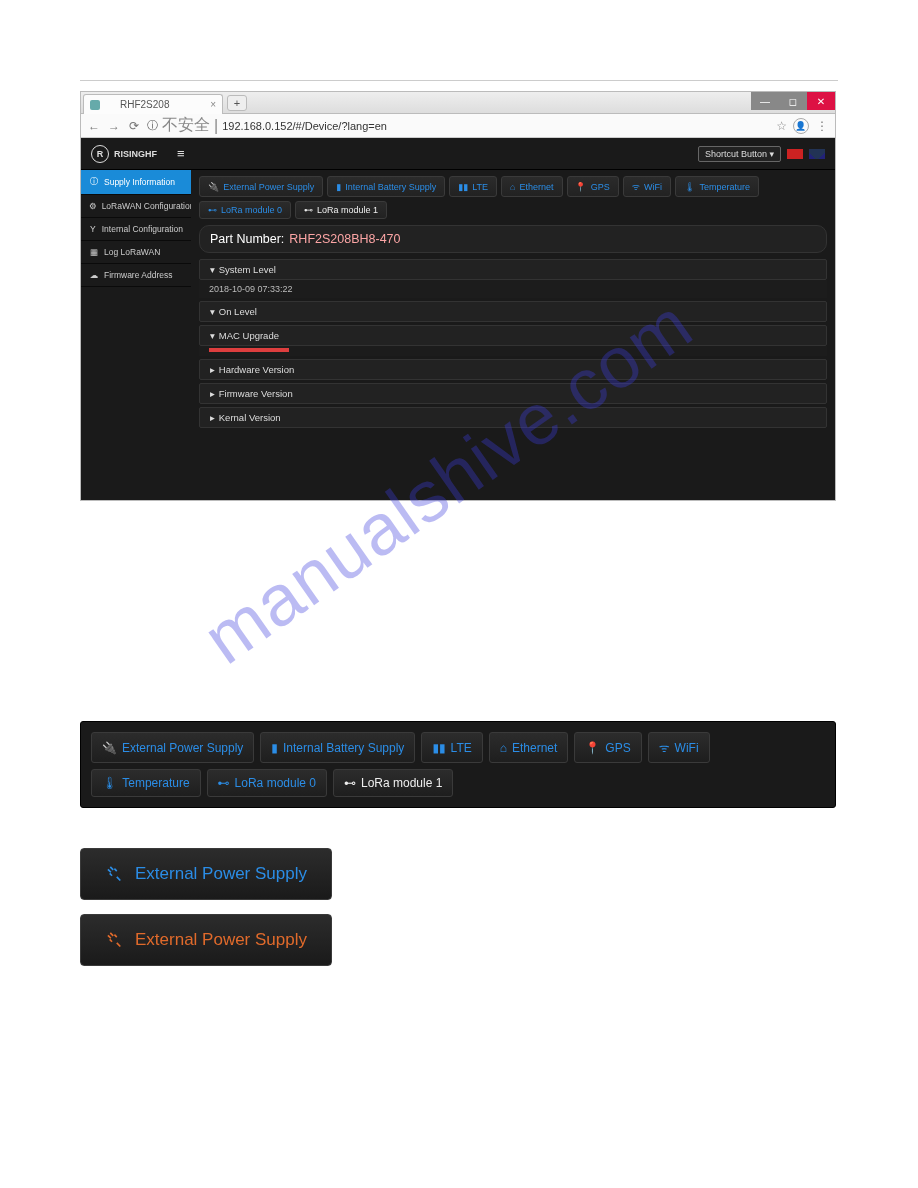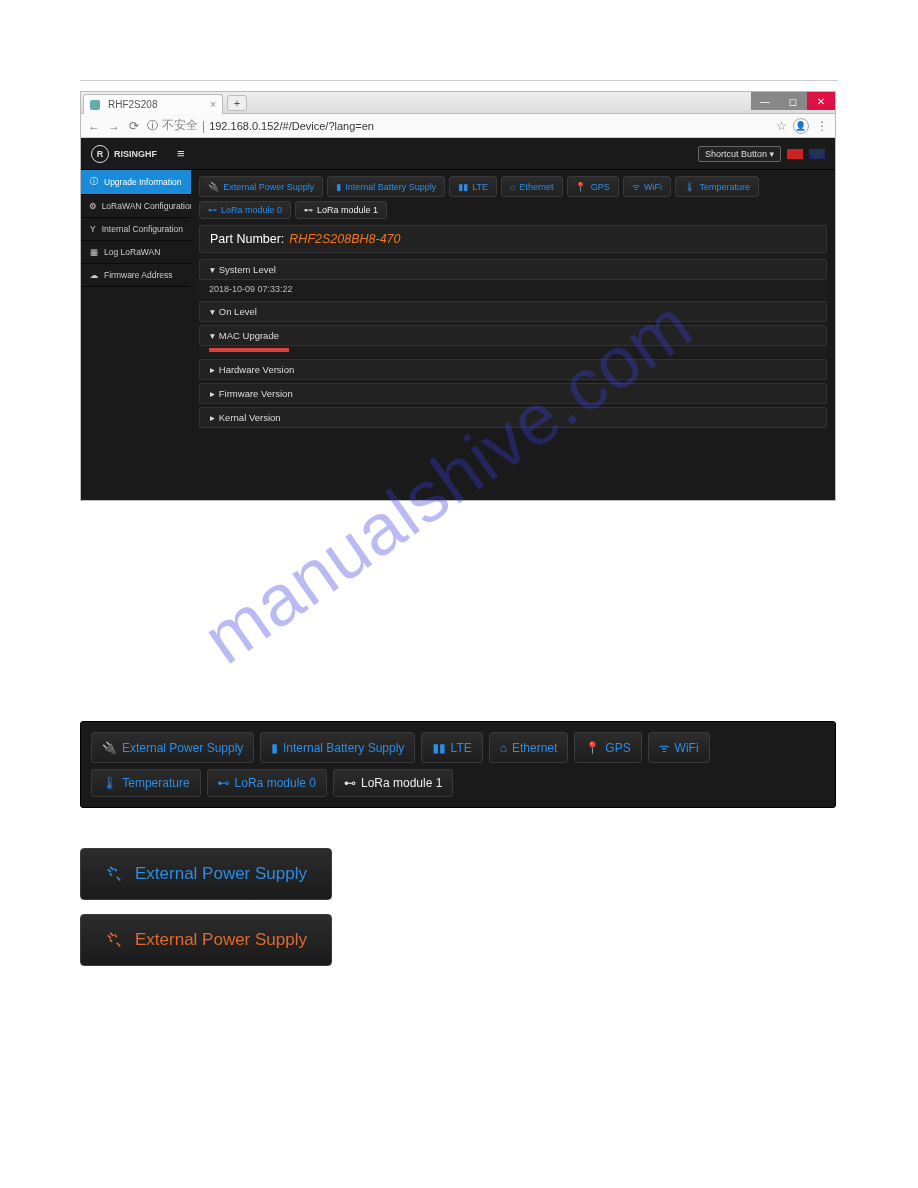--- a/index.html
+++ b/index.html
@@ -3,31 +3,31 @@
 <meta charset="utf-8">
 <style>
   * { box-sizing: border-box; margin: 0; padding: 0; }
   body { background: #fff; font-family: Arial, sans-serif; width: 918px; }
   .page { padding: 80px 80px 40px 80px; }
   hr.topline { border: 0; border-top: 1px solid #ccc; margin-bottom: 10px; }
 
   
   .browser { border: 1px solid #bbb; width: 756px; margin: 0 0 30px 0; }
   .tabbar { height: 22px; background: linear-gradient(#eee,#ddd); display:flex; border-bottom:1px solid #bbb; position:relative;}
-  .tab { background:#fcfcfc; width:140px; height:20px; margin:2px 0 0 2px; border:1px solid #bbb; border-bottom:none; border-radius:3px 3px 0 0; display:flex; align-items:center; padding:0 6px; font-size:10px; color:#555; gap:8px;}
+  .tab { background:#fcfcfc; width:140px; height:20px; margin:2px 0 0 2px; border:1px solid #bbb; border-bottom:none; border-radius:3px 3px 0 0; display:flex; align-items:center; padding:0 6px; font-size:10px; color:#555; gap:20px;}
   .tab .x { margin-left:auto; color:#888; font-size:10px;}
   .favicon { width:10px;height:10px;background:#6aa; border-radius:2px;}
   .newtab { width:20px;height:16px;background:#eee;border:1px solid #bbb;margin:3px 0 0 4px;border-radius:3px;display:flex;align-items:center;justify-content:center;font-size:11px;color:#555;}
   .winbtns { position:absolute; right:0; top:0; display:flex; height:18px;}
   .winbtn { width:28px; display:flex; align-items:center; justify-content:center; color:#fff; font-size:10px;}
   .winbtn.min{background:#888;} .winbtn.max{background:#888;} .winbtn.close{background:#d14;}
   .addrbar { height:24px; background:#fafafa; display:flex; align-items:center; border-bottom:1px solid #ccc; padding:0 6px; gap:6px; font-size:11px; color:#555;}
   .navicon { color:#777; font-size:12px; width:14px; text-align:center;}
   .addr { flex:1; display:flex; align-items:center; gap:4px;}
-  .addr .warn { color:#888; font-size:12px;}
+  .addr .warn { color:#888; font-size:16px;}
   .addr .url { color:#333;}
   .star { color:#888; font-size:12px;}
   .acct { width:16px;height:16px;border:1px solid #aaa;border-radius:50%; display:flex;align-items:center;justify-content:center;font-size:9px;color:#888;}
 
   
   .app { background:#1a1a1a; height:362px; display:flex; flex-direction:column;}
   .appbar { height:32px; background:#1a1a1a; border-bottom:1px solid #000; display:flex; align-items:center; padding:0 10px; color:#ddd; font-size:10px;}
   .logo { display:flex; align-items:center; gap:5px; font-weight:bold; font-size:9px;}
   .logocircle{width:18px;height:18px;border:1.5px solid #ddd;border-radius:50%;display:flex;align-items:center;justify-content:center;font-size:9px;}
   .hamb { margin-left:20px; font-size:13px;}
@@ -40,22 +40,22 @@
   .appbody { flex:1; display:flex; overflow:hidden;}
   .sidebar { width:110px; background:#1a1a1a;}
   .side-item { padding:6px 8px; font-size:8.5px; color:#ccc; display:flex; align-items:center; gap:5px; border-bottom:1px solid #0a0a0a; white-space:nowrap;}
   .side-item.active { background:#1a8bd8; color:#fff;}
   .side-item .ic{width:10px;text-align:center;}
 
   .main { flex:1; background:#1a1a1a; padding:6px 8px; overflow:hidden;}
   .tabs { display:flex; flex-wrap:wrap; gap:4px; margin-bottom:6px;}
   .tabbtn { background:linear-gradient(#2b2b2b,#222); border:1px solid #3a3a3a; border-radius:3px; padding:3px 8px; font-size:9px; color:#2b8de6; display:flex; align-items:center; gap:4px;}
   .tabbtn.dark { color:#eee;}
-  .partrow { background:#222; border:1px solid #333; padding:6px 10px; color:#fff; font-size:12.5px; display:flex; gap:5px; border-radius:2px; margin-bottom:6px;}
-  .partrow .val{ color:#f97316;font-style:italic;}
+  .partrow { background:#222; border:1px solid #333; padding:6px 10px; color:#fff; font-size:12.5px; display:flex; gap:5px; border-radius:10px; margin-bottom:6px;}
+  .partrow .val{ color:#fca5a5;}
   .accord{ margin-bottom:3px;}
   .acchead{ background:#222; border:1px solid #333; padding:4px 10px; font-size:9.5px; color:#ddd; display:flex; align-items:center; gap:4px; border-radius:2px;}
   .accbody{ background:#1c1c1c; padding:4px 10px; font-size:9px; color:#bbb;}
   .redacted{ background:#f44; opacity:.85; height:2px; width:80px; position:relative;}
   .redacted::before{content:""; position:absolute; width:100%; height:2px; background:#f44; top:-2px;}
 
   
   .watermark { position:absolute; pointer-events:none; font-size:72px; color:rgba(60,60,220,.35); transform:rotate(-35deg); left:160px; top:440px; white-space:nowrap; font-weight:300; letter-spacing:1px;}
   .page{position:relative;}
 
@@ -114,21 +114,21 @@
       <span class="hamb">≡</span>
       <div class="spacer"></div>
       <div class="shortbtn">Shortcut Button ▾</div>
       <div class="flag cn"></div>
       <div class="flag uk"></div>
     </div>
     <div class="appbody">
       <div class="sidebar">
         <div class="side-item active">
               <span class="ic">ⓘ</span>
-              <span>Upgrade Information</span>
+              <span>Supply Information</span>
             </div>
         <div class="side-item">
               <span class="ic">⚙</span>
               <span>LoRaWAN Configuration</span>
             </div>
         <div class="side-item">
               <span class="ic">Y</span>
               <span>Internal Configuration</span>
             </div>
         <div class="side-item">

